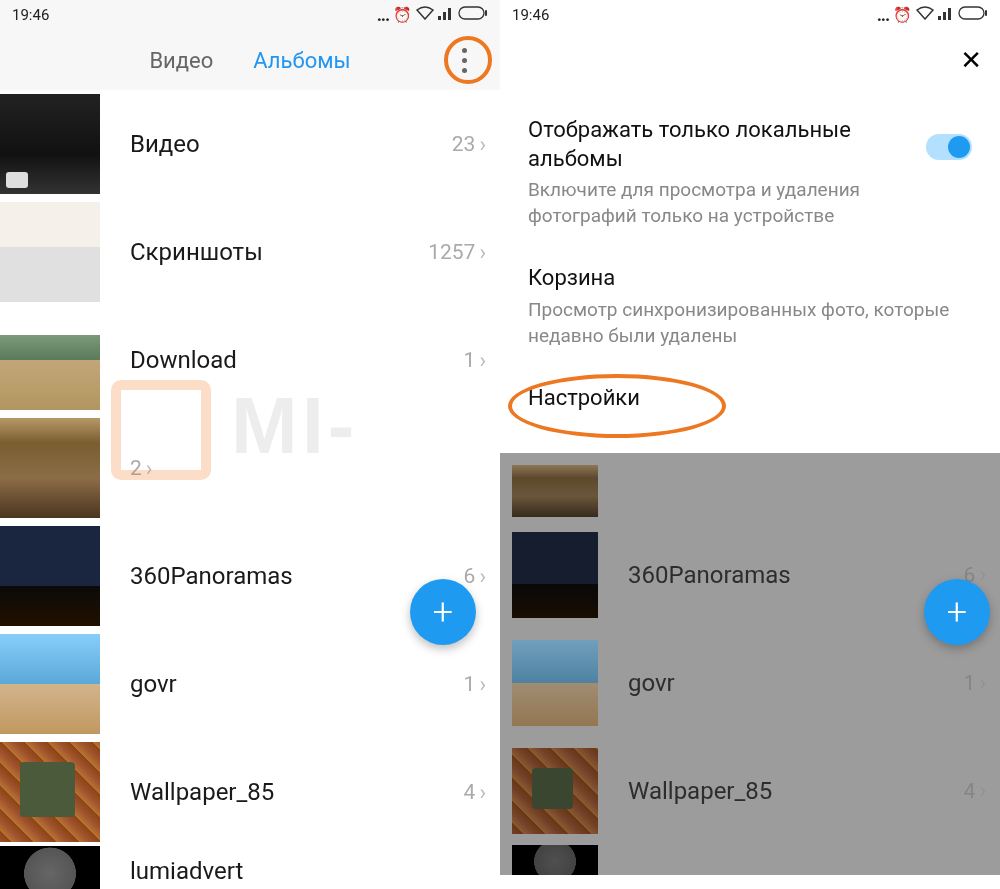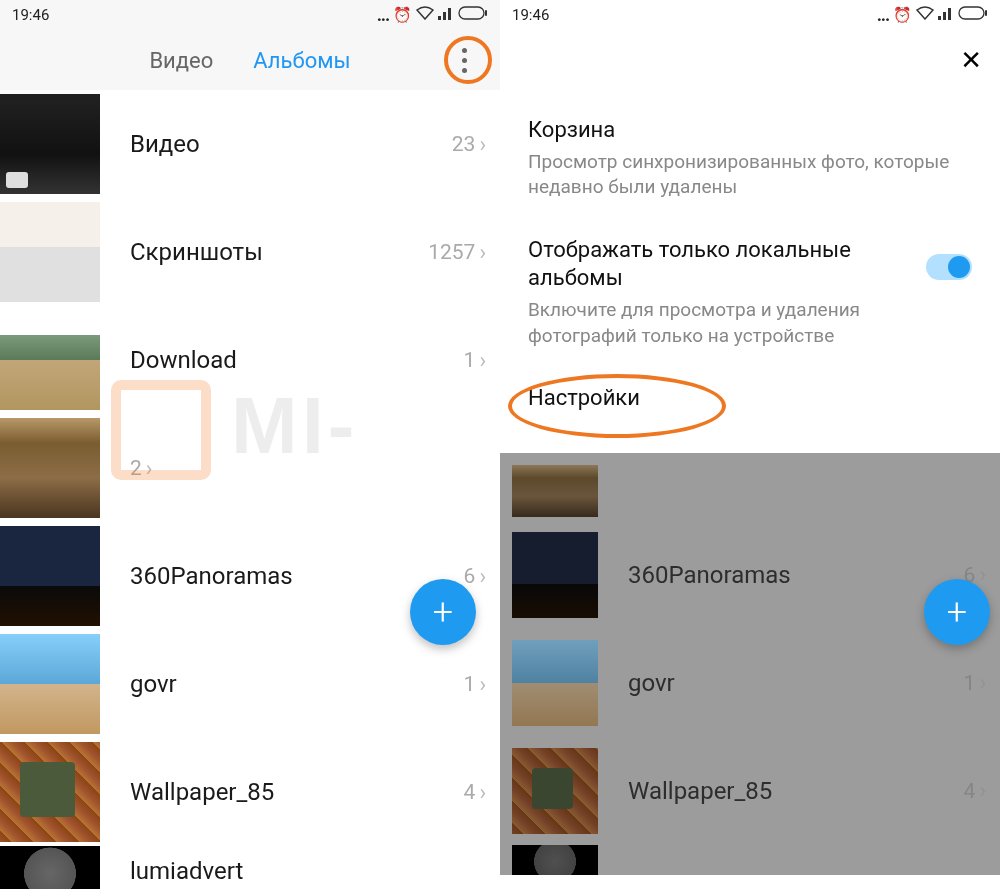--- a/index.html
+++ b/index.html
@@ -348,27 +348,27 @@
     </div>
 
     <div class="settings-header">
       <div class="close-x">
         <span>✕</span>
       </div>
     </div>
 
     <div class="settings-block">
       <div class="settings-item">
-        <div class="settings-title">Корзина</div>
-        <div class="settings-sub">Просмотр синхронизированных фото, которые недавно были удалены</div>
-      </div>
-      <div class="settings-item">
         <div class="settings-title" style="padding-right:60px">Отображать только локальные альбомы</div>
         <div class="settings-sub">Включите для просмотра и удаления фотографий только на устройстве</div>
         <div class="toggle"></div>
+      </div>
+      <div class="settings-item">
+        <div class="settings-title">Корзина</div>
+        <div class="settings-sub">Просмотр синхронизированных фото, которые недавно были удалены</div>
       </div>
       <div class="settings-item" style="padding-bottom:22px">
         <div class="settings-title">Настройки</div>
       </div>
     </div>
 
     <div class="highlight-ellipse" style="left:8px;top:374px;width:218px;height:64px"></div>
 
     <div class="dim" style="padding-top:8px">
       <div class="album-row" style="height:60px">

